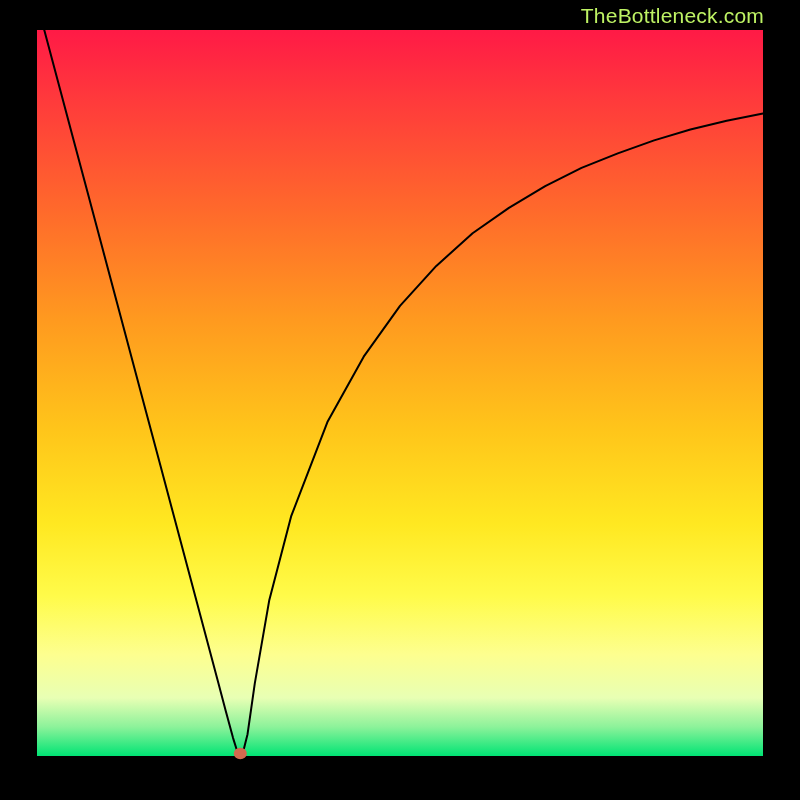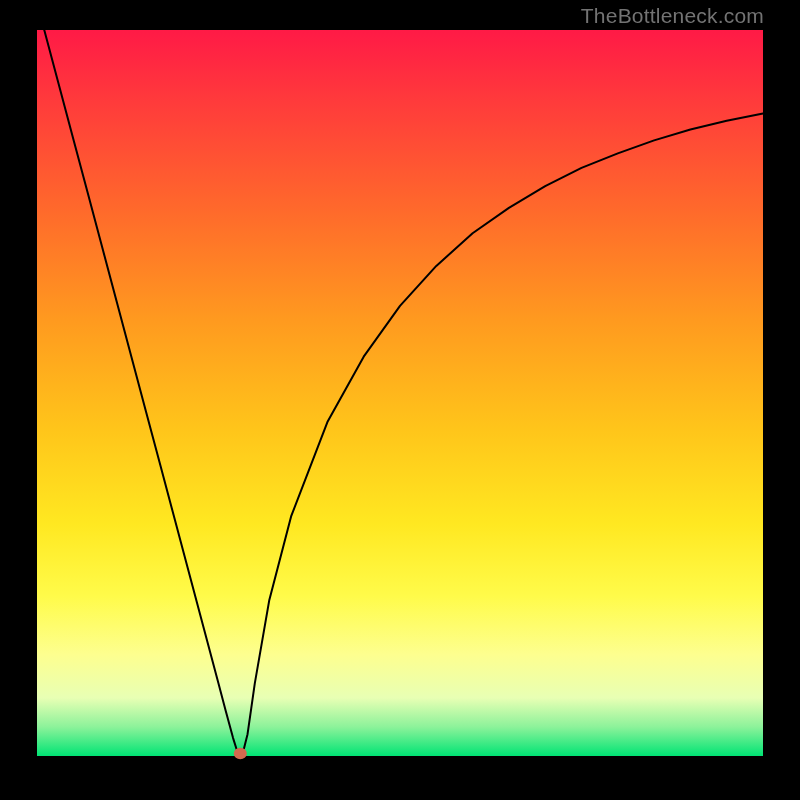--- a/index.html
+++ b/index.html
@@ -44,21 +44,21 @@
     width: 726px;
     height: 726px;
     overflow: visible;
   }
   .watermark {
     position: absolute;
     top: 4px;
     right: 36px;
     font-family: Arial, Helvetica, sans-serif;
     font-size: 21px;
-    color: #737373;
+    color: #bef264;
     letter-spacing: 0.2px;
     font-weight: 500;
     user-select: none;
   }
 </style>
 </head>
 <body>
 
 <div class="frame">
   <div class="watermark">TheBottleneck.com</div>

